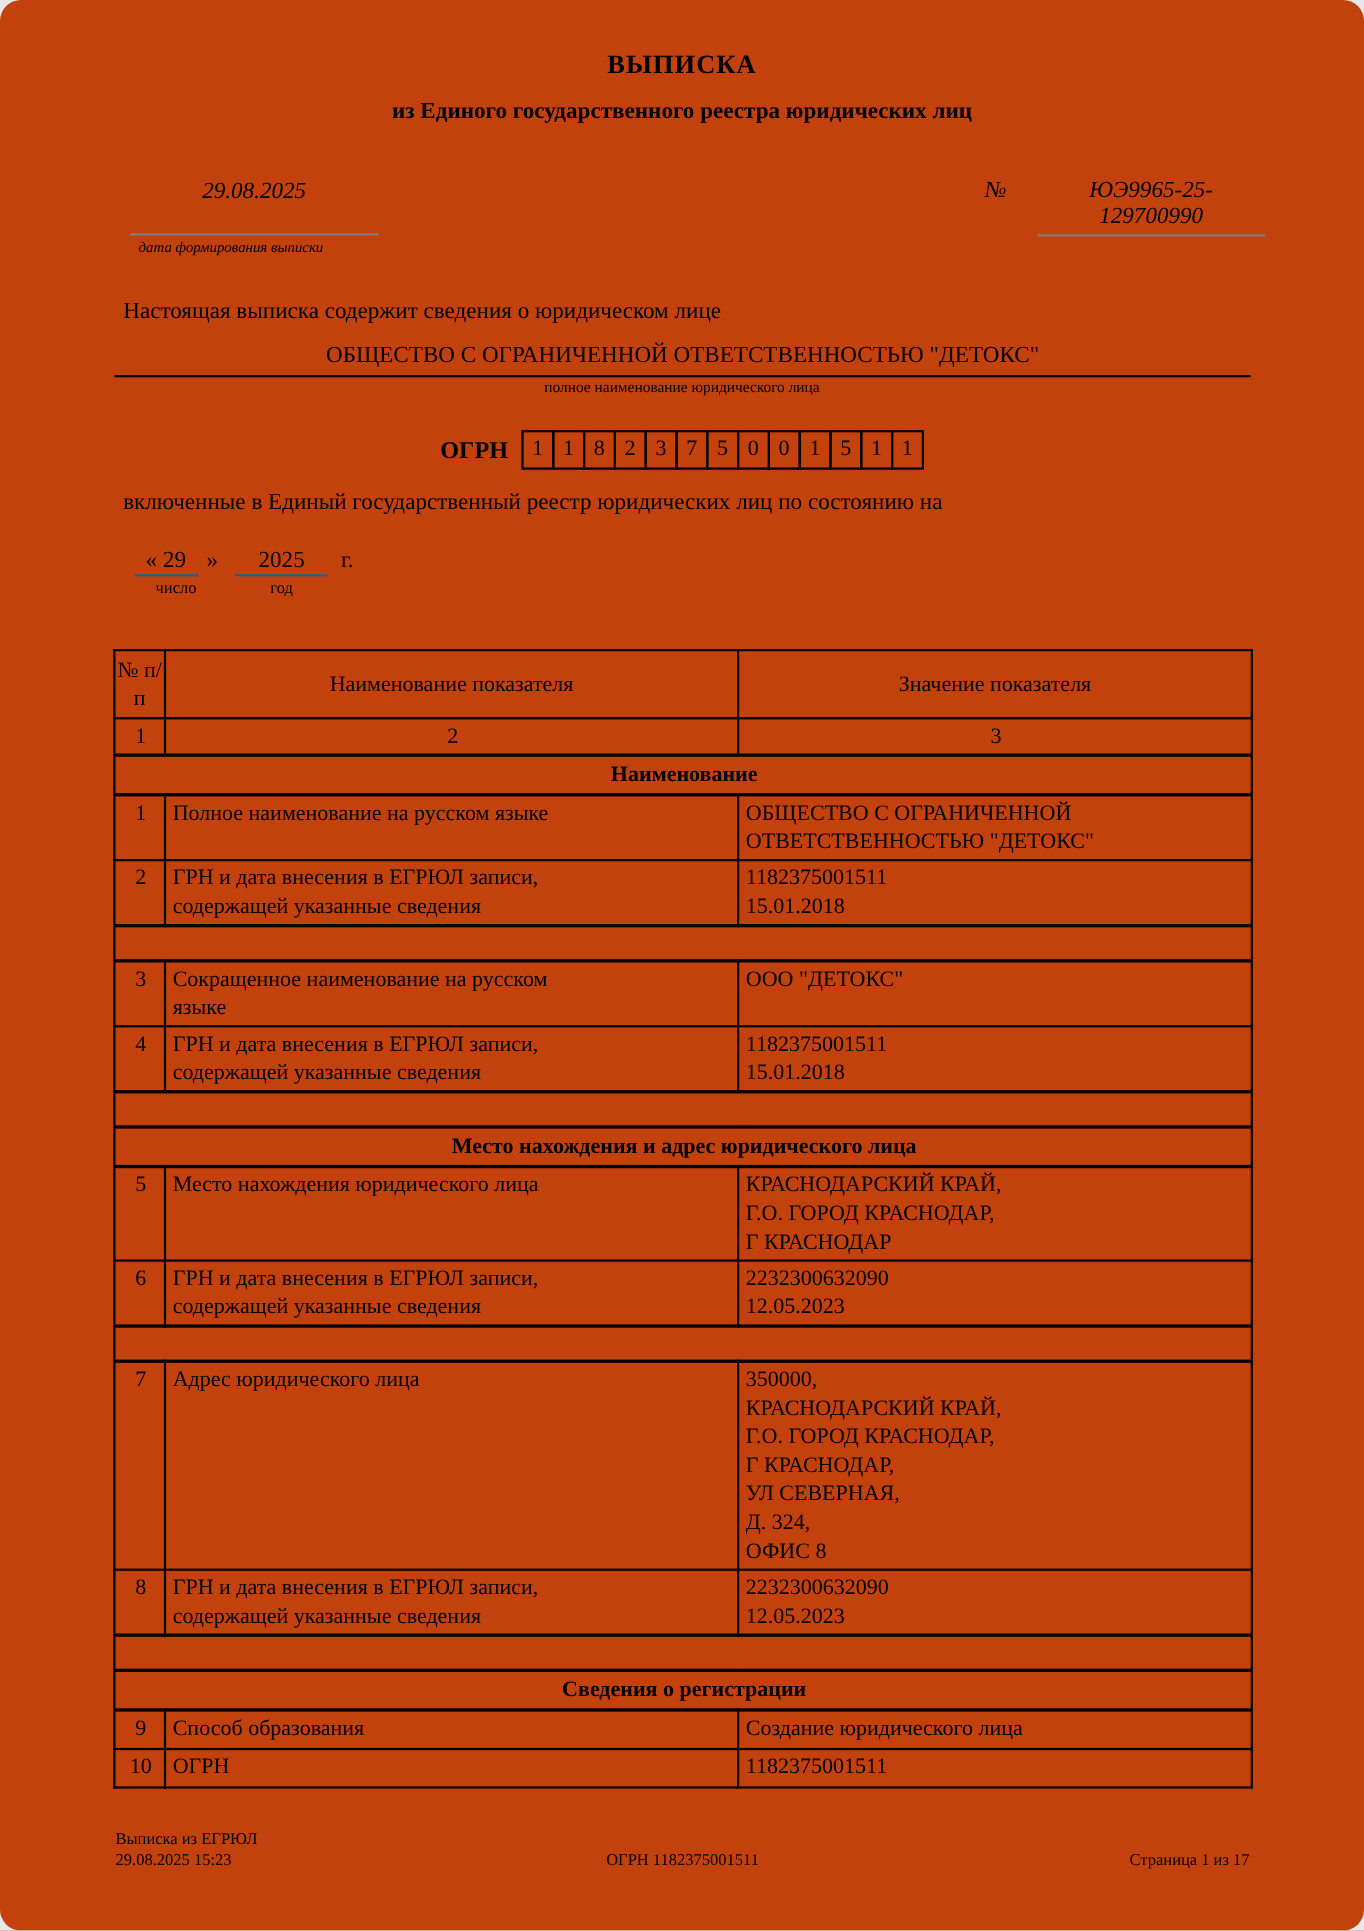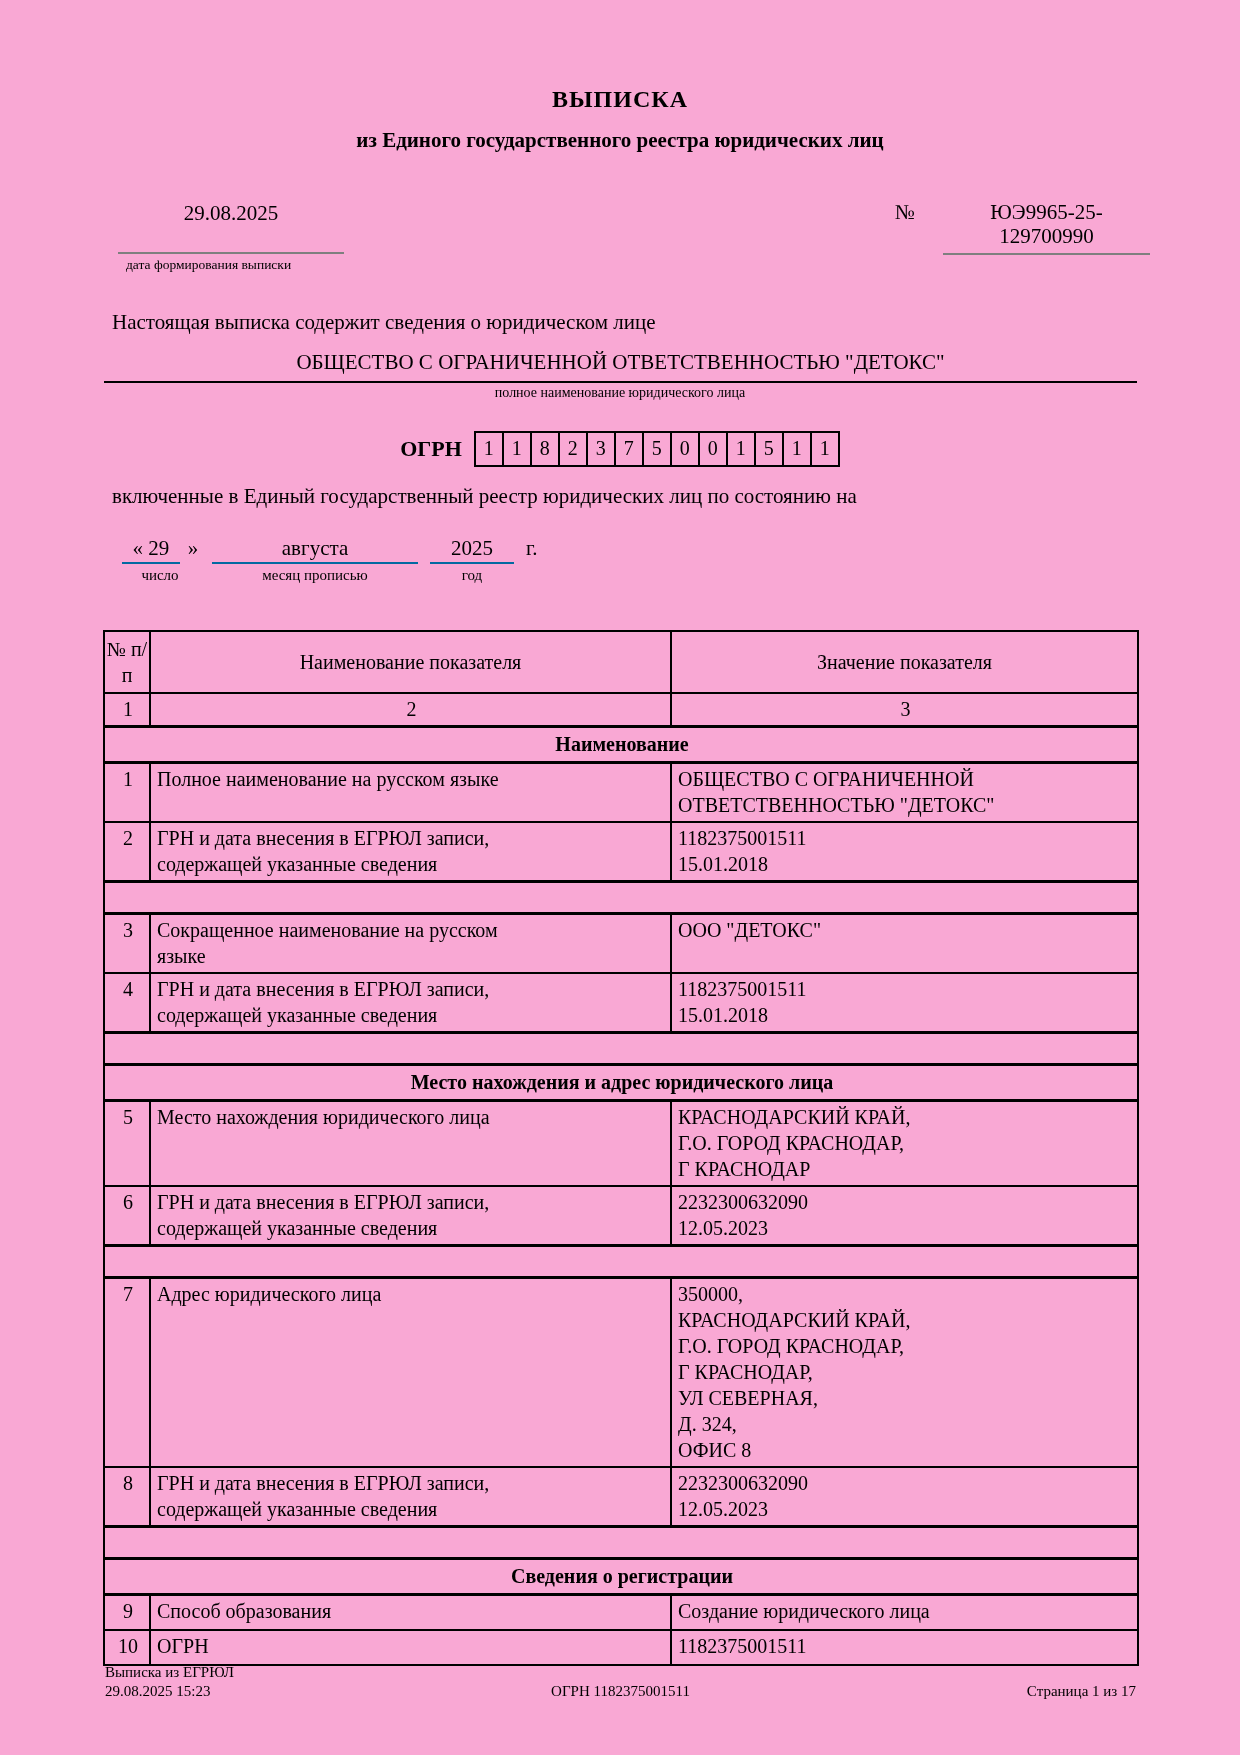--- a/index.html
+++ b/index.html
@@ -1,24 +1,24 @@
 <!DOCTYPE html>
 <html><head>
 <meta charset="utf-8">
 <style>
   html,body{margin:0;padding:0;background:#e8e8e8;}
   .page{
-    width:1240px;height:1755px;background:#f9a8d4;position:relative;
+    width:1240px;height:1755px;background:#c2410c;position:relative;
     font-family:"Liberation Serif","DejaVu Serif",serif;color:#000;
-    box-sizing:border-box;padding-top:86px;margin:0 auto;overflow:hidden;
+    box-sizing:border-box;padding-top:46px;margin:0 auto;overflow:hidden;border-radius:19px;
   }
   .title{text-align:center;font-weight:bold;font-size:24px;line-height:1.15;letter-spacing:1px;}
   .subtitle{text-align:center;font-weight:bold;font-size:21px;margin-top:14px;line-height:1.15;}
 
-  .ref-row{display:flex;justify-content:space-between;margin:48px 90px 0 118px;}
+  .ref-row{display:flex;justify-content:space-between;margin:48px 90px 0 118px;font-style:italic;}
   .ref-left{width:226px;}
   .ref-left .val{text-align:center;font-size:21px;line-height:26px;}
   .ref-left .rule{border-top:2px solid #7f7f7f;margin-top:26px;}
   .ref-left .cap{font-size:13.5px;padding-left:8px;margin-top:3px;}
   .ref-right{display:flex;align-items:flex-start;}
   .ref-right .sign{font-size:21px;line-height:24px;margin-right:28px;}
   .ref-no{width:207px;text-align:center;font-size:21px;line-height:24px;
           border-bottom:2px solid #7f7f7f;padding-bottom:5px;white-space:pre-line;}
 
   .lead{margin:36px 104px 0 112px;font-size:21px;line-height:26px;}
@@ -115,24 +115,20 @@
     </span>
   </div>
 
   <div class="asof">включенные в Единый государственный реестр юридических лиц по состоянию на</div>
 
   <div class="dateline">
     <div class="df df-day">
       <span class="dval"><span>«</span>&nbsp;<span>29</span></span><span class="closeq">»</span>
       <div class="dcap">число</div>
     </div>
-    <div class="df df-month">
-      <div class="dval">августа</div>
-      <div class="dcap">месяц прописью</div>
-    </div>
     <div class="df df-year">
       <div class="dval">2025</div>
       <div class="dcap">год</div>
     </div>
     <div class="gsuffix">г.</div>
   </div>
 
   <table class="doc-table">
     <colgroup>
         <col style="width:46px">

